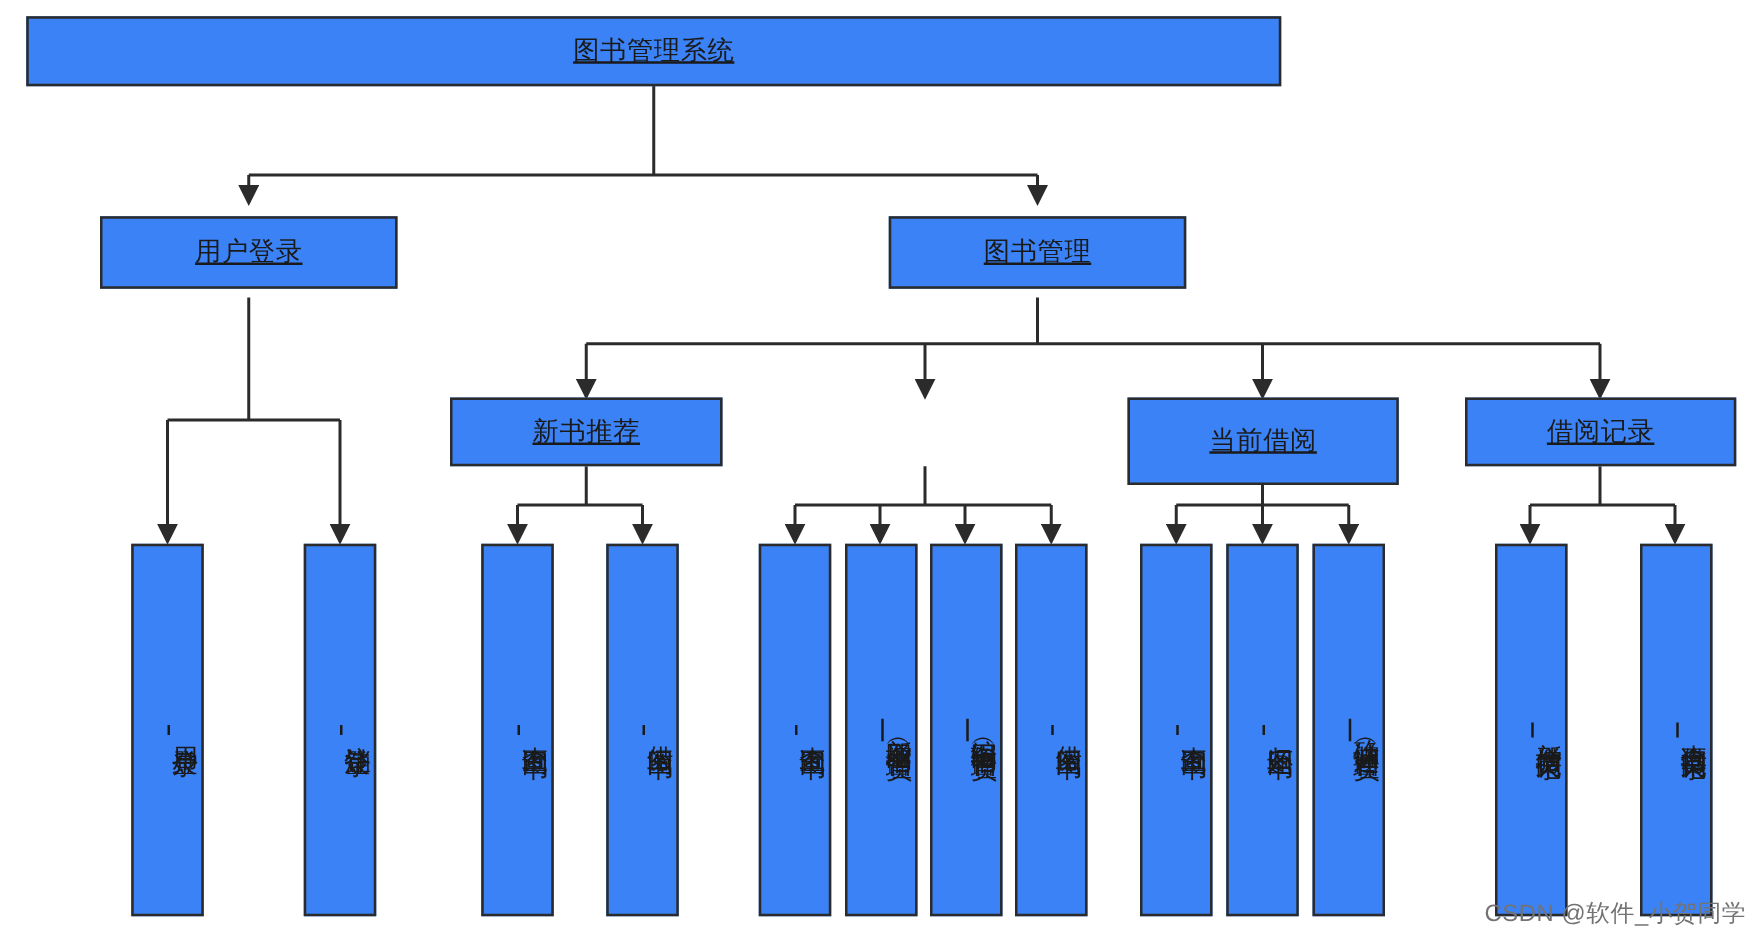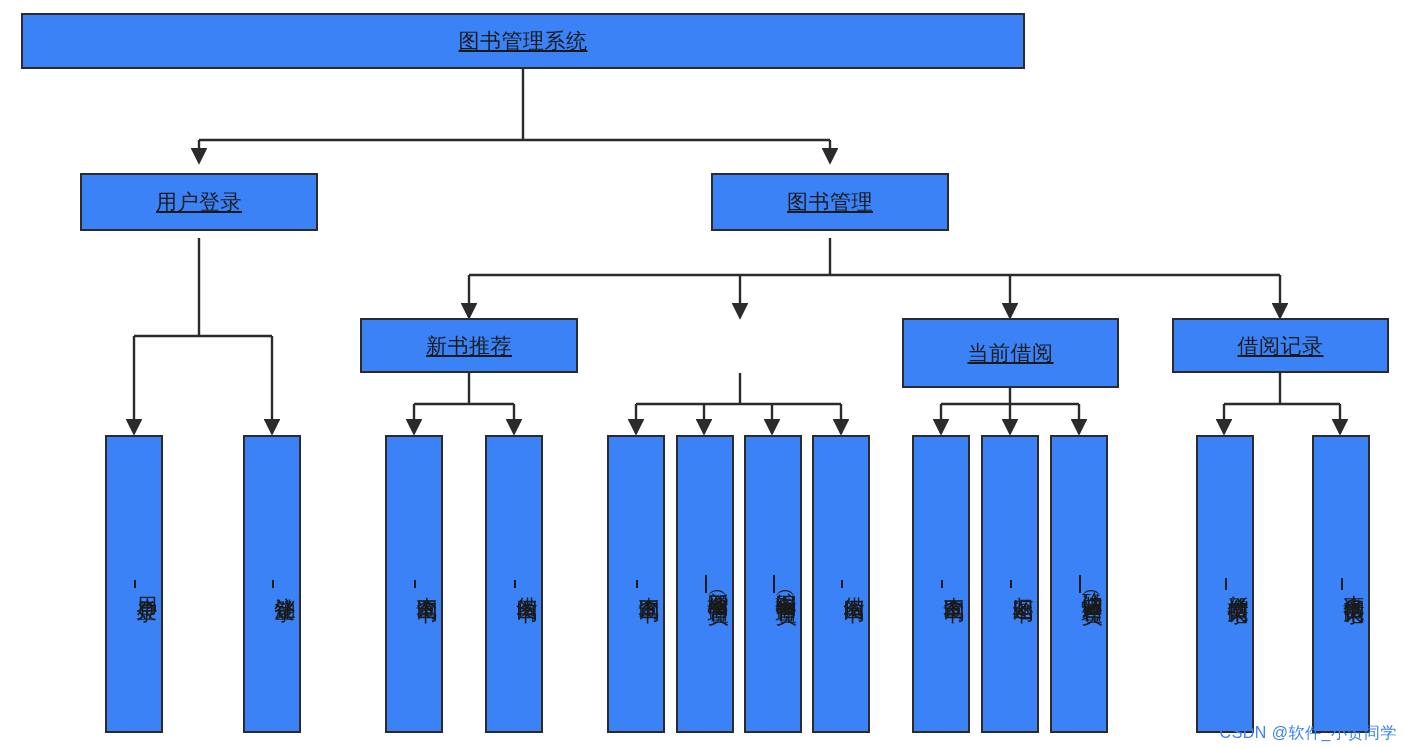--- a/index.html
+++ b/index.html
@@ -54,22 +54,22 @@
   }
   .node.vertical .vlabel {
     writing-mode: vertical-rl;
     text-orientation: upright;
     white-space: nowrap;
   }
   .watermark {
     position: absolute;
     right: 8px;
     bottom: 3px;
-    font-size: 16px;
-    color: #3b82f6;
+    font-size: 19px;
+    color: #737373;
     white-space: nowrap;
     letter-spacing: 0.5px;
     margin-left: 40px;
   }
 </style>
 </head>
 <body>
 
 <div id="canvas">
 

